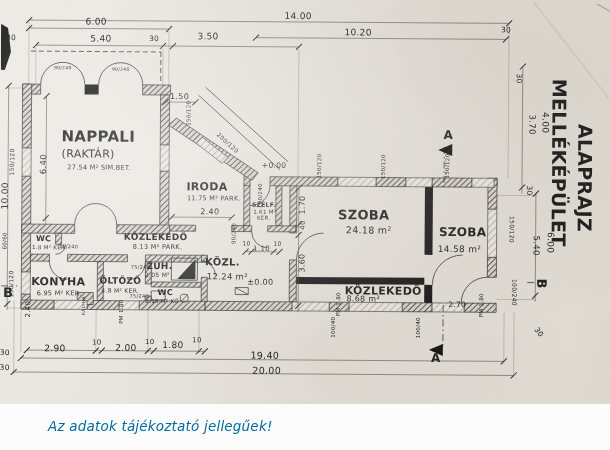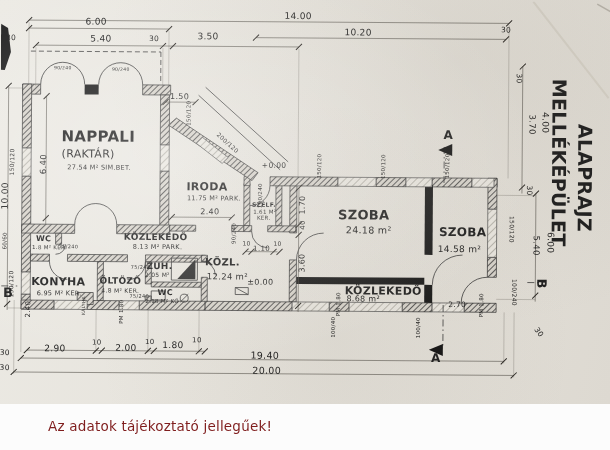--- a/index.html
+++ b/index.html
@@ -7,22 +7,22 @@
          font-family:"DejaVu Sans", sans-serif;}
   .paper{position:absolute;left:0;top:0;width:610px;height:404px;
          background:linear-gradient(104deg,#eceae4 0%,#e6e3dc 45%,#ddd9d1 100%);}
   .paper::after{content:"";position:absolute;inset:0;pointer-events:none;
          background:radial-gradient(ellipse at 28% 38%, rgba(255,255,255,.28), transparent 60%),
                     radial-gradient(ellipse at 75% 15%, rgba(125,115,98,.10), transparent 55%),
                     radial-gradient(ellipse at 55% 85%, rgba(125,115,98,.08), transparent 50%);}
   .tilt{position:absolute;left:0;top:0;transform:rotate(.4deg);transform-origin:50% 45%;}
   svg text{fill:#1f1f1f;letter-spacing:.3px;}
   .caption{position:absolute;left:0;top:404px;width:610px;height:46px;background:#fcfcfc;}
-  .caption span{position:absolute;left:48px;top:14px;font-size:13.5px;color:#7f1d1d;
-         font-family:"DejaVu Sans", sans-serif;letter-spacing:.2px;}
+  .caption span{position:absolute;left:48px;top:14px;font-size:13.5px;color:#0369a1;
+         font-family:"DejaVu Sans", sans-serif;letter-spacing:.2px;font-style:italic;}
 </style>
 </head>
 <body>
 
 <div class="stage">
   <div class="paper">
     <div class="tilt">
       <svg width="610" height="404" viewBox="0 0 610 404">
         <defs>
           <pattern id="h" width="4" height="4" patternUnits="userSpaceOnUse" patternTransform="rotate(45)">

